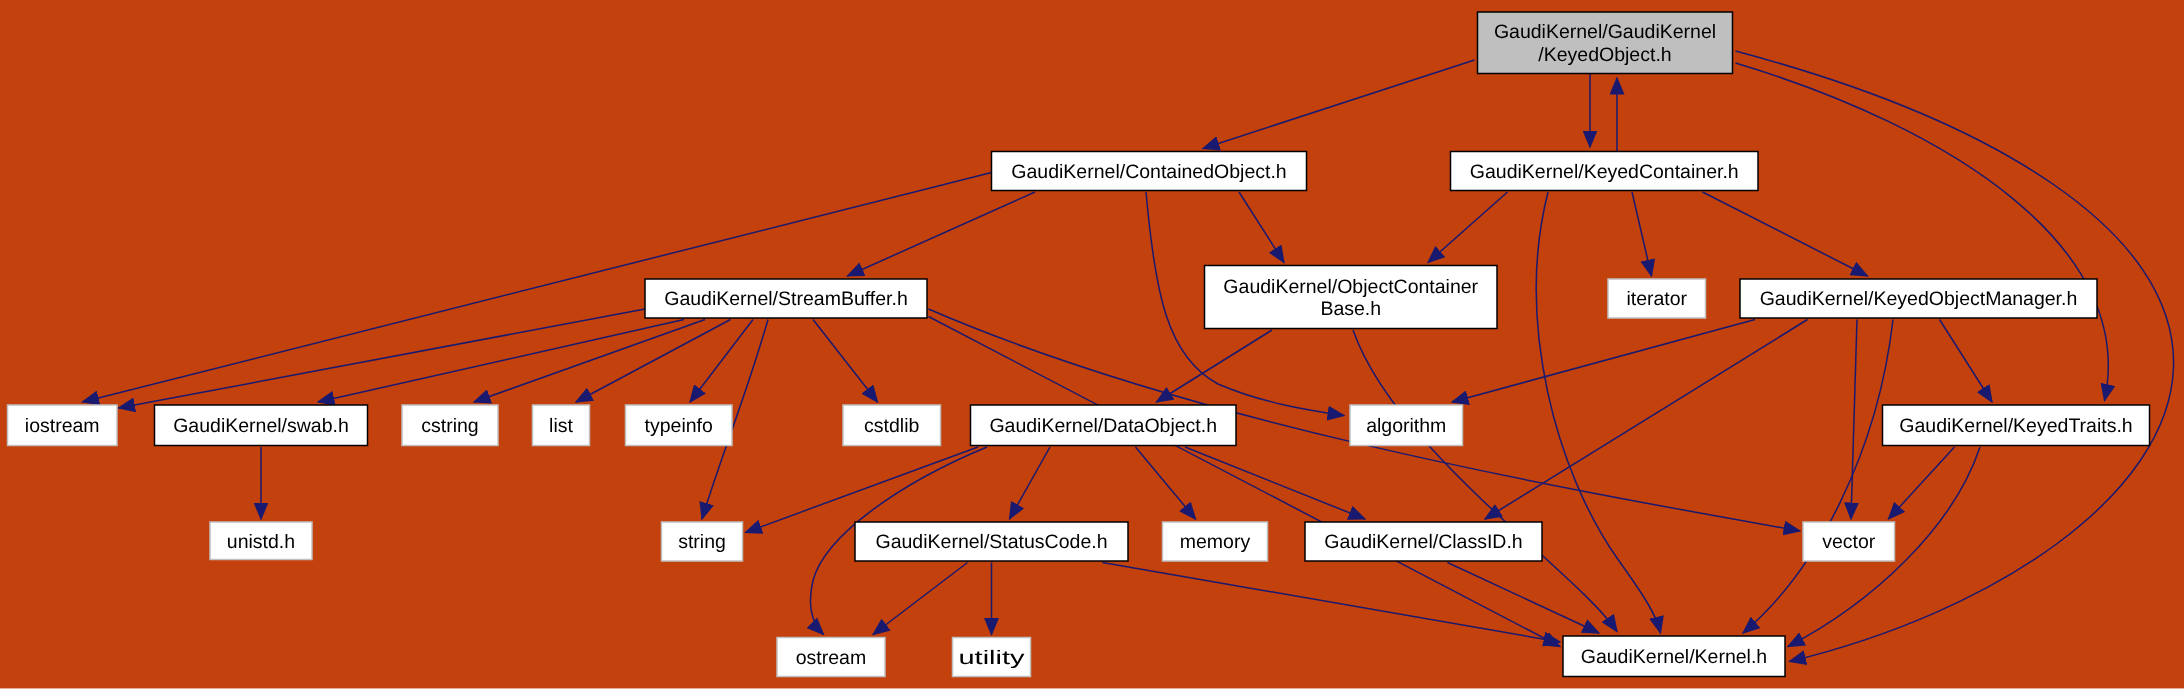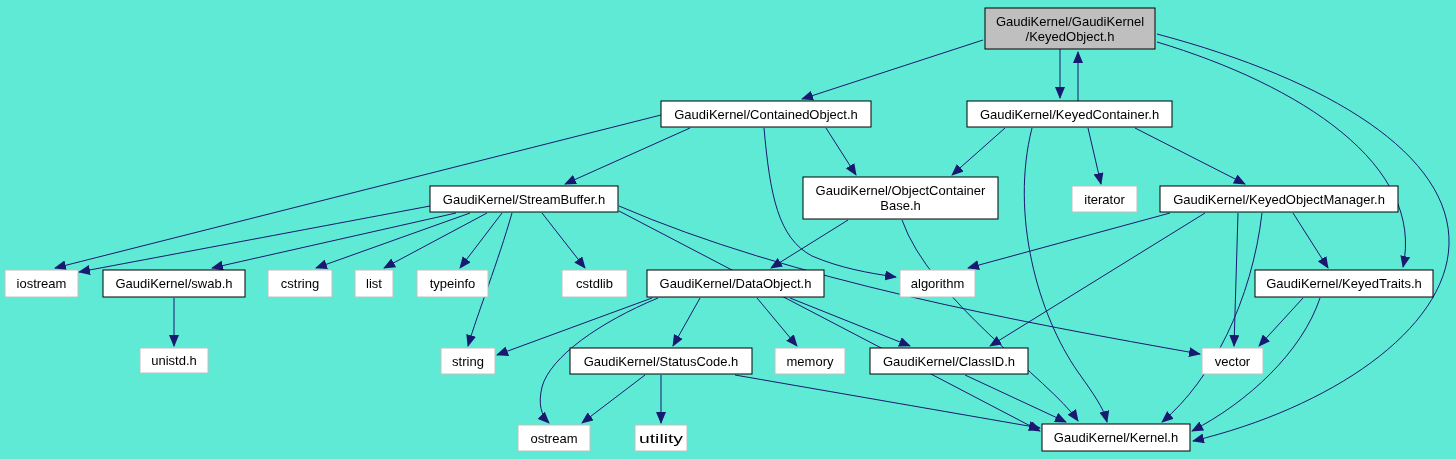--- a/index.html
+++ b/index.html
@@ -1,16 +1,16 @@
 <!DOCTYPE html>
 <html><head>
 <meta charset="utf-8">
 <style>
   html,body{margin:0;padding:0;background:#ffffff;}
-  #stage{position:relative;width:1456px;height:459px;background:#5eead4;overflow:hidden;
+  #stage{position:relative;width:1456px;height:459px;background:#c2410c;overflow:hidden;
          font-family:"Liberation Sans", sans-serif;}
   svg{display:block;}
   .node-label{font-family:"Liberation Sans", sans-serif;font-size:13px;fill:#000000;}
   .node-rect{fill:#ffffff;stroke-width:1;}
   .node-rect.internal{stroke:#000000;}
   .node-rect.external{stroke:#c0c0c0;}
   .node-rect.root{fill:#bfbfbf;stroke:#000000;}
   .edge{fill:none;stroke-width:1;}
 </style>
 </head>

